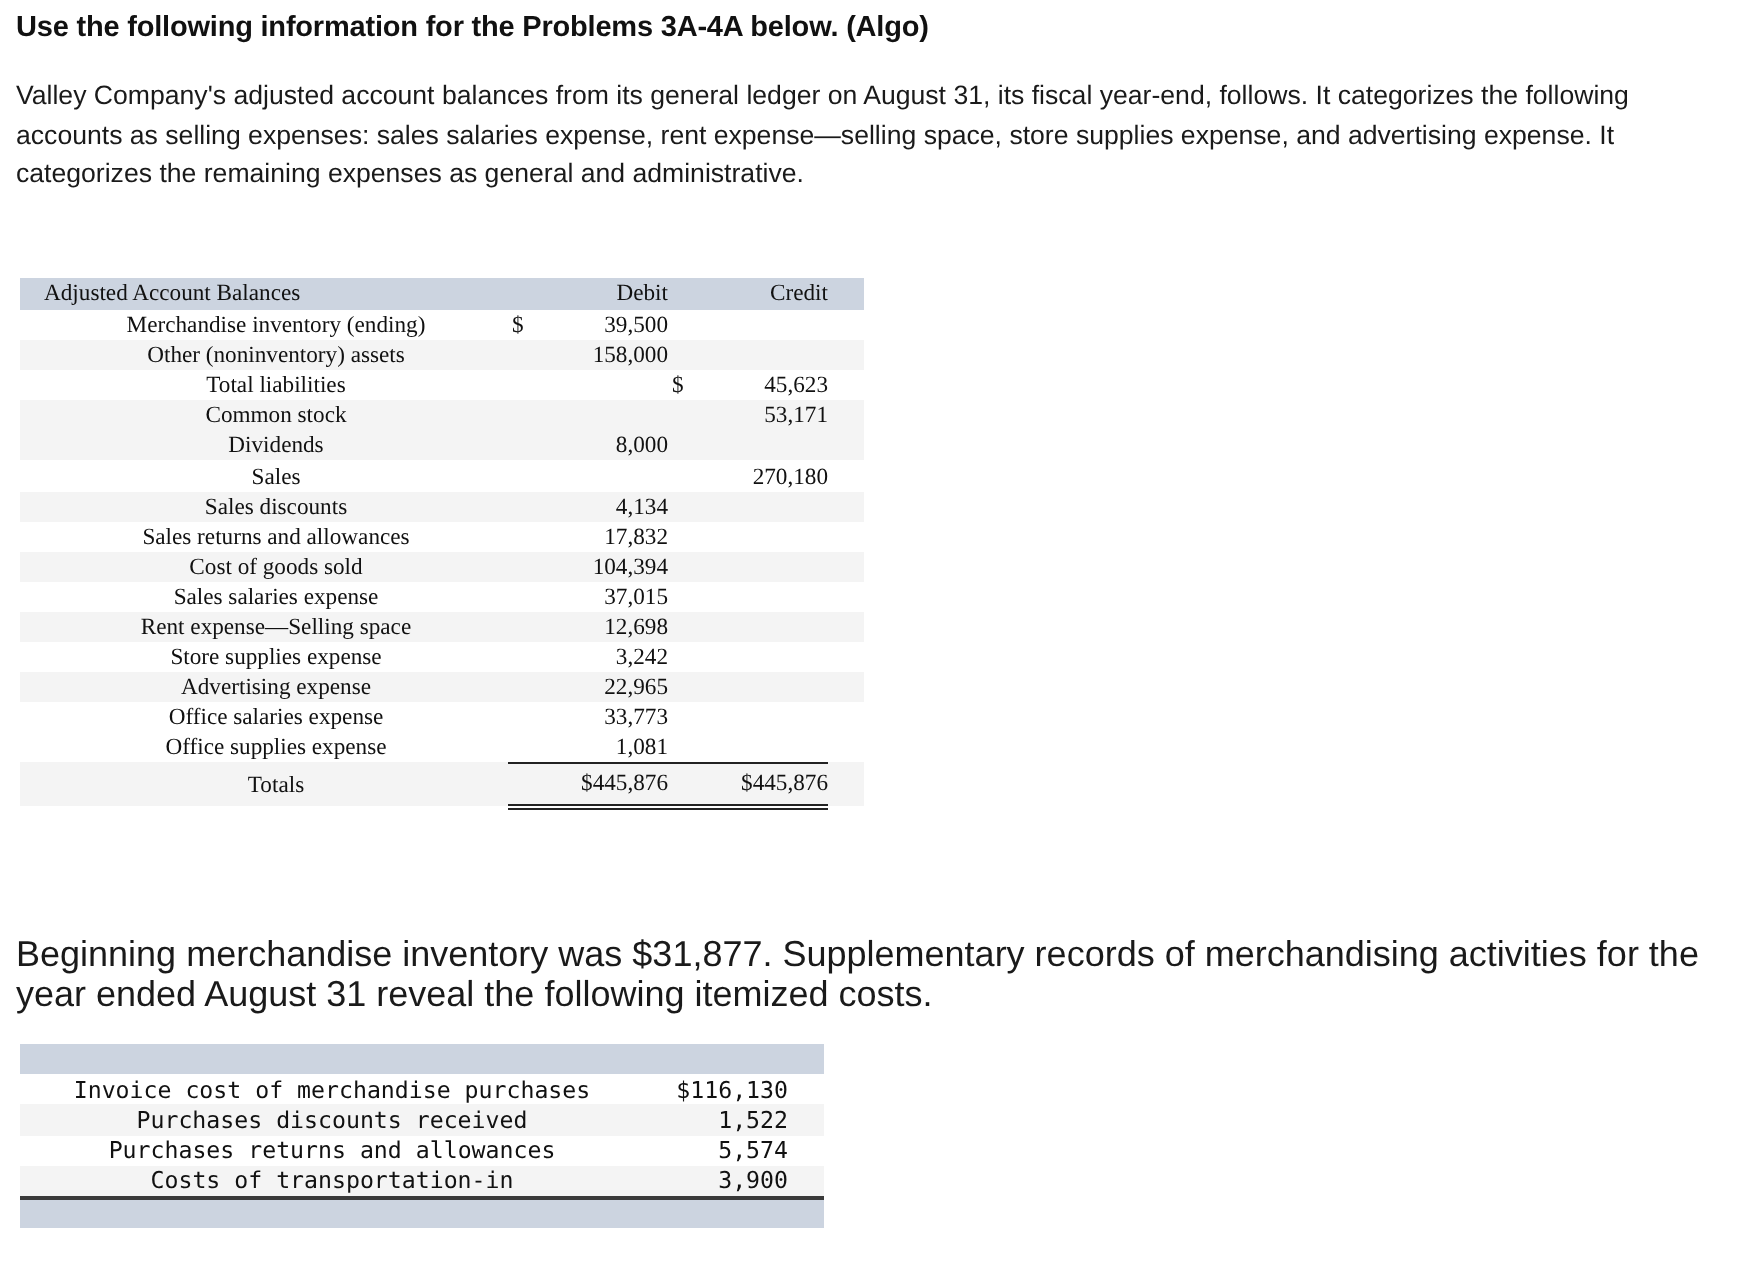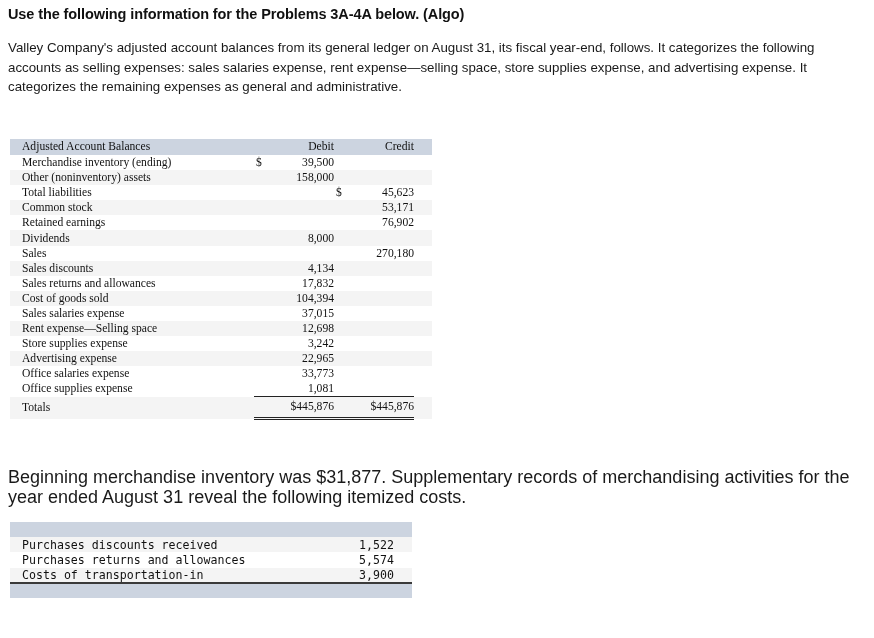--- a/index.html
+++ b/index.html
@@ -98,21 +98,21 @@
     color: #111111;
   }
   .ledger .hdr-row .c-label { padding-left: 12px; text-align: left; }
   .ledger .hdr-row .h-debit,
   .ledger .hdr-row .h-credit { text-align: right; }
 
   .ledger tbody tr { height: 15.1px; }
   .ledger tbody tr.odd  { background: #ffffff; }
   .ledger tbody tr.even { background: #f4f4f4; }
 
-  .ledger .lbl { padding-left: 12px; text-align: left; }
+  .ledger .lbl { padding-left: 12px; text-align: center; }
   .ledger .sym { text-align: left; padding-left: 2px; }
   .ledger .num { text-align: right; }
   .ledger .pad { }
 
   
   .rule-top .num,
   .rule-top .sym { border-bottom: 1px solid #222222; }
   .total-row td { background: #f4f4f4; height: 19px; }
   .total-row .num,
   .total-row .sym {
@@ -196,28 +196,20 @@
           <td class="pad"></td>
         </tr>
         <tr class="even">
           <td class="lbl">Common stock</td>
           <td class="sym"></td>
           <td class="num"></td>
           <td class="sym"></td>
           <td class="num">53,171</td>
           <td class="pad"></td>
         </tr>
-        <tr class="odd">
-          <td class="lbl">Retained earnings</td>
-          <td class="sym"></td>
-          <td class="num"></td>
-          <td class="sym"></td>
-          <td class="num">76,902</td>
-          <td class="pad"></td>
-        </tr>
         <tr class="even">
           <td class="lbl">Dividends</td>
           <td class="sym"></td>
           <td class="num">8,000</td>
           <td class="sym"></td>
           <td class="num"></td>
           <td class="pad"></td>
         </tr>
         <tr class="odd">
           <td class="lbl">Sales</td>
@@ -319,20 +311,25 @@
         <col class="c-pad">
     </colgroup>
     <thead>
       <tr class="blank-hdr">
         <th class="c-label"></th>
         <th class="c-val"></th>
         <th class="c-pad"></th>
       </tr>
     </thead>
     <tbody id="costs-body">
+        <tr class="odd">
+          <td class="lbl">Invoice cost of merchandise purchases</td>
+          <td class="num">$116,130</td>
+          <td class="pad"></td>
+        </tr>
         <tr class="even">
           <td class="lbl">Purchases discounts received</td>
           <td class="num">1,522</td>
           <td class="pad"></td>
         </tr>
         <tr class="odd">
           <td class="lbl">Purchases returns and allowances</td>
           <td class="num">5,574</td>
           <td class="pad"></td>
         </tr>

